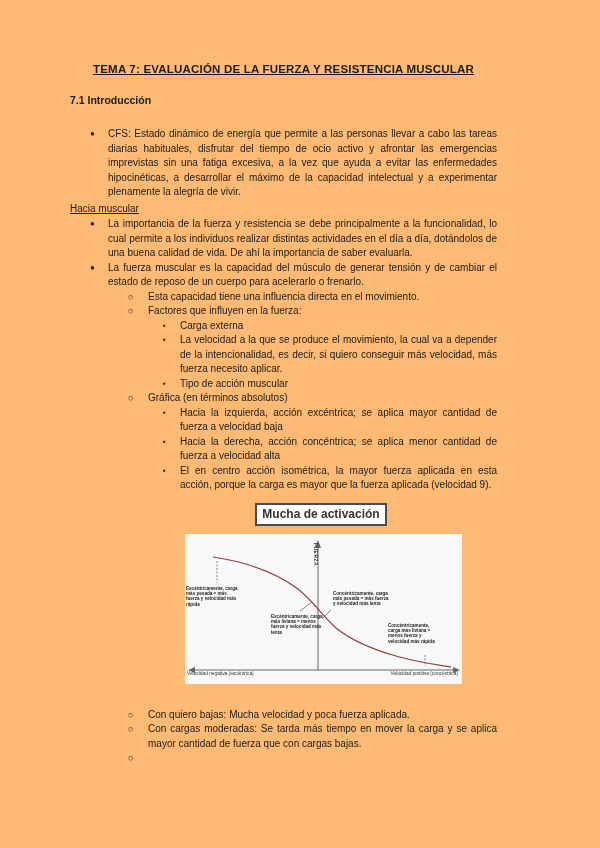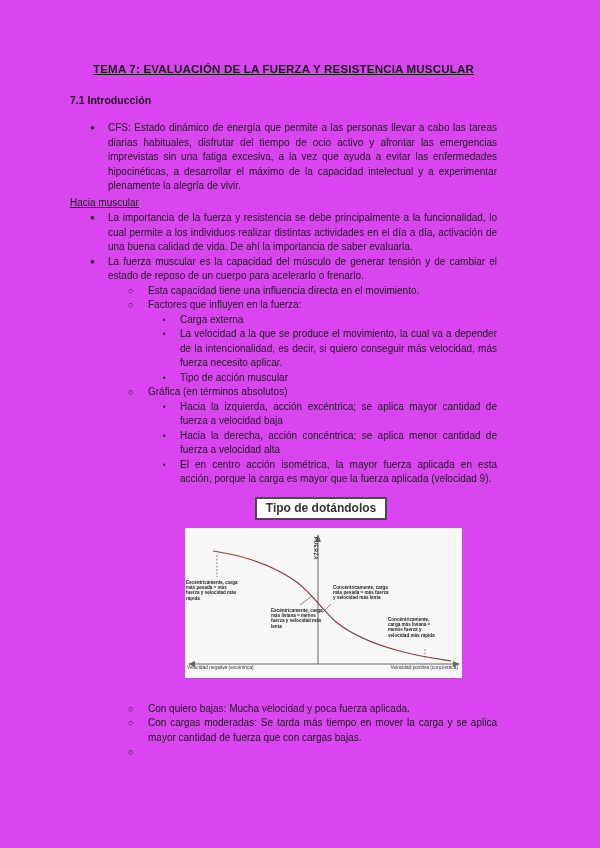--- a/index.html
+++ b/index.html
@@ -1,38 +1,38 @@
 <!DOCTYPE html>
 <html><head>
 <meta charset="utf-8">
 <style>
   html,body{margin:0;padding:0;background:#ffffff;}
   .page{
     position:relative;
     width:600px;height:848px;
     box-sizing:border-box;
     padding:62px 103px 0 70px;
-    background:#d946ef;
+    background:#fdba74;
     font-family:"Liberation Sans", sans-serif;
     color:#1b1b1b;
     font-size:10px;
     line-height:14.5px;
   }
   .doc-title{
     text-align:center;
     font-weight:bold;
     font-size:11.5px;
     text-decoration:underline;
     margin:0 0 16px 0;
     letter-spacing:0.2px;
   }
   .sec-heading{
     font-weight:bold;
     font-size:10.5px;
-    margin:0 0 14px 0;
+    margin:0 0 20px 0;
   }
   .sub-heading{
     text-decoration:underline;
     margin:2px 0 1px 0;
   }
   .li{display:flex;align-items:flex-start;}
   .m{flex:none;line-height:14.5px;color:#1b1b1b;}
   .l1 .m{margin-left:20px;width:18px;font-size:8px;}
   .l2 .m{margin-left:58px;width:20px;font-size:9px;}
   .l3 .m{margin-left:93px;width:17px;font-size:8px;}
@@ -94,21 +94,21 @@
 
   <div class="li l1">
     <span class="m">●</span>
     <span class="t">CFS: Estado dinámico de energía que permite a las personas llevar a cabo las tareas diarias habituales, disfrutar del tiempo de ocio activo y afrontar las emergencias imprevistas sin una fatiga excesiva, a la vez que ayuda a evitar las enfermedades hipocinéticas, a desarrollar el máximo de la capacidad intelectual y a experimentar plenamente la alegría de vivir.</span>
   </div>
 
   <div class="sub-heading">Hacia muscular</div>
 
   <div class="li l1">
     <span class="m">●</span>
-    <span class="t">La importancia de la fuerza y resistencia se debe principalmente a la funcionalidad, lo cual permite a los individuos realizar distintas actividades en el día a día, activación de una buena calidad de vida. De ahí la importancia de saber evaluarla.</span>
+    <span class="t">La importancia de la fuerza y resistencia se debe principalmente a la funcionalidad, lo cual permite a los individuos realizar distintas actividades en el día a día, dotándolos de una buena calidad de vida. De ahí la importancia de saber evaluarla.</span>
   </div>
   <div class="li l1">
     <span class="m">●</span>
     <span class="t">La fuerza muscular es la capacidad del músculo de generar tensión y de cambiar el estado de reposo de un cuerpo para acelerarlo o frenarlo.</span>
   </div>
   <div class="li l2">
     <span class="m">○</span>
     <span class="t">Esta capacidad tiene una influencia directa en el movimiento.</span>
   </div>
   <div class="li l2">
@@ -137,21 +137,21 @@
   </div>
   <div class="li l3">
     <span class="m">▪</span>
     <span class="t">Hacia la derecha, acción concéntrica; se aplica menor cantidad de fuerza a velocidad alta</span>
   </div>
   <div class="li l3">
     <span class="m">▪</span>
     <span class="t">El en centro acción isométrica, la mayor fuerza aplicada en esta acción, porque la carga es mayor que la fuerza aplicada (velocidad 9).</span>
   </div>
 
-  <div class="fig-label">Tipo de dotándolos</div>
+  <div class="fig-label">Mucha de activación</div>
 
   <div class="fig">
     <svg width="277" height="150" viewBox="0 0 277 150">
 
       <line x1="7" y1="136" x2="271" y2="136" stroke="#666" stroke-width="1"></line>
       <polygon points="10,133 3,136 10,139" fill="#666"></polygon>
       <polygon points="268,133 275,136 268,139" fill="#666"></polygon>
 
       <line x1="133" y1="12" x2="133" y2="136" stroke="#666" stroke-width="1"></line>
       <polygon points="130,14 133,6 136,14" fill="#666"></polygon>

